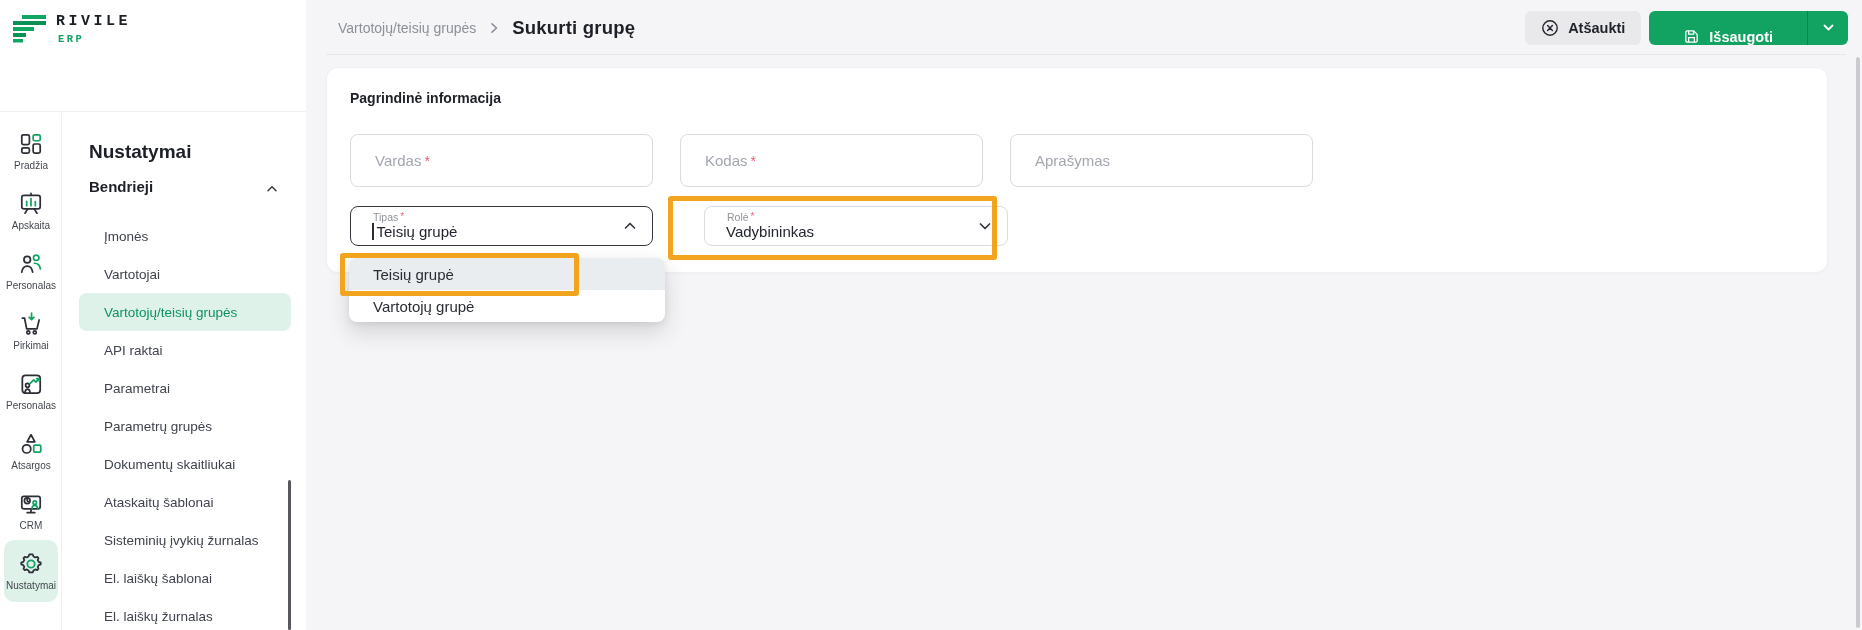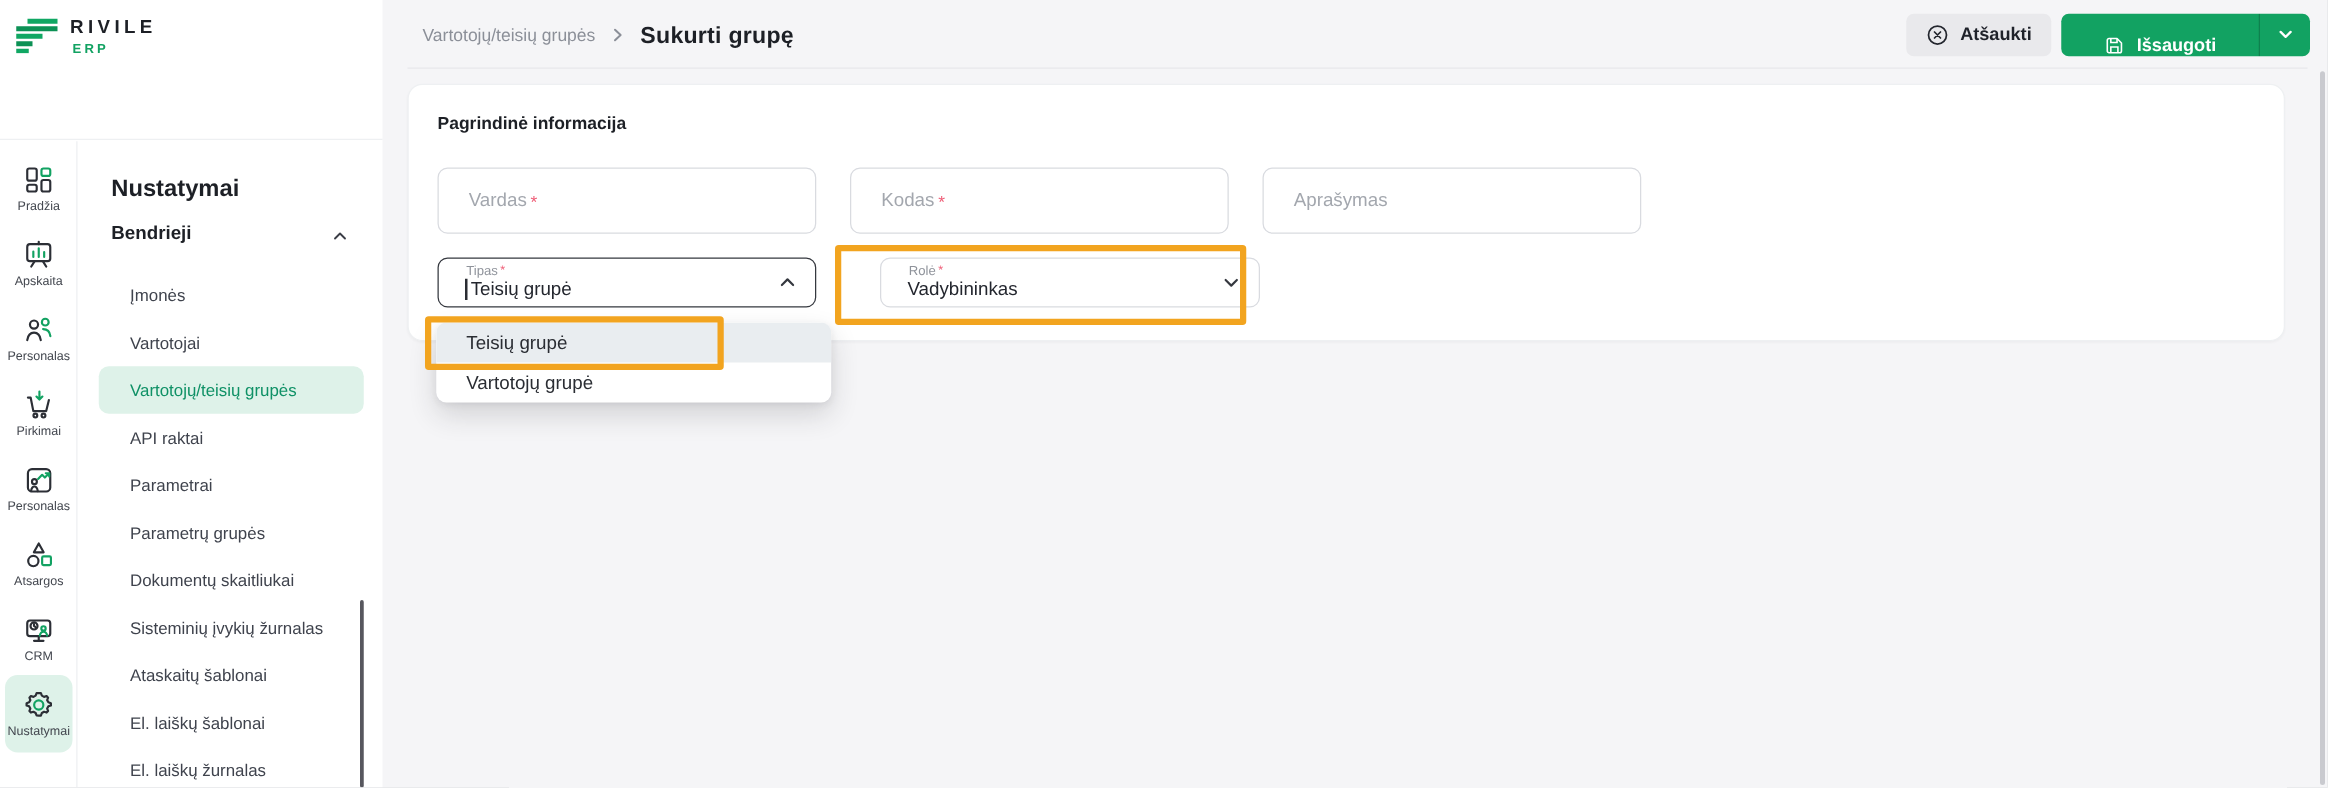--- a/index.html
+++ b/index.html
@@ -4,21 +4,21 @@
 <style>
   html,body{margin:0;padding:0;background:#dfe1e4;}
   .app{position:relative;width:1862px;height:630px;overflow:hidden;background:#f5f5f7;
        font-family:"Liberation Sans","DejaVu Sans",sans-serif;color:#23262e;}
   svg{display:block}
   .ico{stroke:#2c2f36;fill:none;stroke-width:1.6;stroke-linecap:round;stroke-linejoin:round}
   .ico .g{stroke:var(--green)}
 
   
   .sidewrap{position:absolute;left:0;top:0;width:306px;height:630px;background:#fff;}
-  .side-top{position:absolute;left:0;top:0;width:306px;height:112px;border-bottom:1px solid #eef0f2;box-sizing:border-box;}
+  .side-top{position:absolute;left:0;top:0;width:306px;height:112px;border-bottom:1px solid #eef0f2;box-sizing:border-box;font-family:Liberation Mono, monospace;}
   .logo-bars{position:absolute;left:10px;top:12px;}
   .brand-name{position:absolute;left:56px;top:13px;font-size:15px;font-weight:700;letter-spacing:3.5px;color:#1d2026;}
   .brand-erp{position:absolute;left:58px;top:33px;font-size:10.5px;font-weight:700;letter-spacing:2.5px;color:var(--green);}
   .company{position:absolute;left:0;top:52px;width:306px;height:54px;cursor:pointer;}
   .comp-tile{position:absolute;left:11px;top:6px;width:34px;height:42px;background:#0d3b2e;border-radius:8px;}
   .comp-name{position:absolute;left:57px;top:11px;font-size:15px;font-weight:700;}
   .comp-code{position:absolute;left:57px;top:30px;font-size:12px;color:var(--muted);}
   .unfold{position:absolute;left:274px;top:21px;}
 
   .rail{position:absolute;left:0;top:113px;width:62px;height:517px;border-right:1px solid #eef0f2;box-sizing:border-box;padding-top:8px;}
@@ -176,22 +176,22 @@
         </svg>
       </div>
       <div class="menu-list">
         <div class="menu-item">Įmonės</div>
         <div class="menu-item">Vartotojai</div>
         <div class="menu-item active">Vartotojų/teisių grupės</div>
         <div class="menu-item">API raktai</div>
         <div class="menu-item">Parametrai</div>
         <div class="menu-item">Parametrų grupės</div>
         <div class="menu-item">Dokumentų skaitliukai</div>
+        <div class="menu-item">Ataskaitų šablonai</div>
         <div class="menu-item">Sisteminių įvykių žurnalas</div>
-        <div class="menu-item">Ataskaitų šablonai</div>
         <div class="menu-item">El. laiškų šablonai</div>
         <div class="menu-item">El. laiškų žurnalas</div>
       </div>
     </div>
 
     <div class="side-scroll"></div>
   </div>
 
   <div class="main">
 

